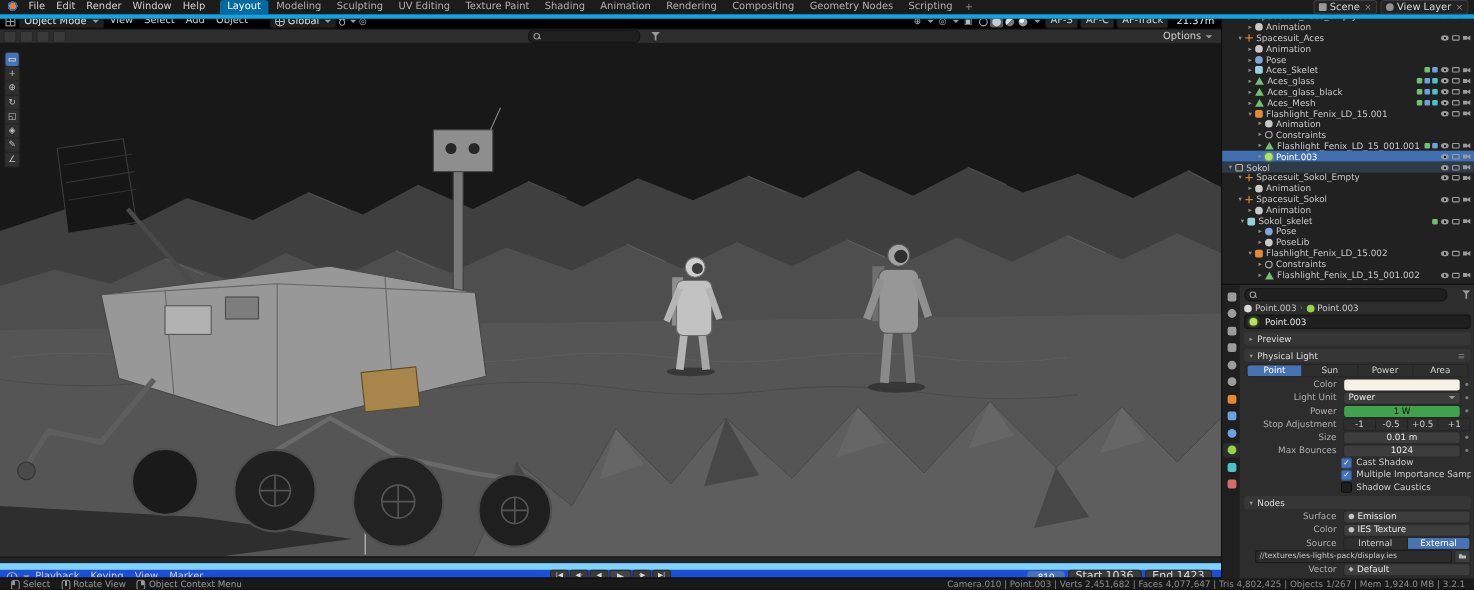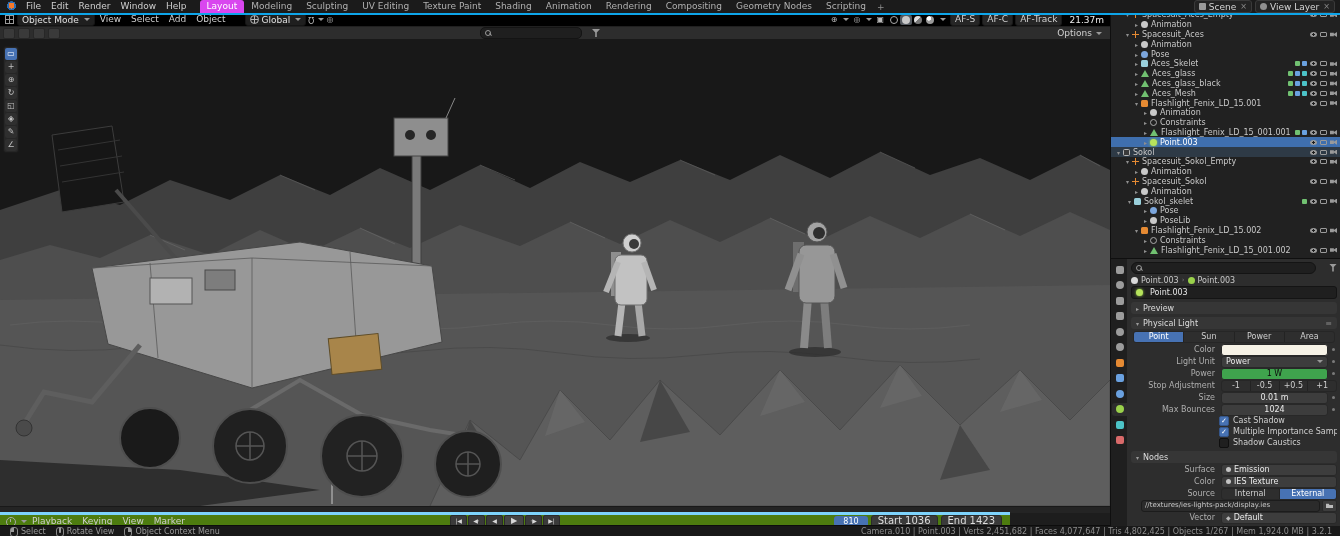--- a/index.html
+++ b/index.html
@@ -5,27 +5,27 @@
   html,body{margin:0;padding:0;background:#0d0d0d;}
   #app{position:relative;width:1340px;height:536px;background:#1d1d1d;
        font-family:"DejaVu Sans","Liberation Sans",sans-serif;font-size:9px;color:#c3c3c3;
        overflow:hidden;user-select:none;}
   .hflex{display:flex;align-items:center;}
   .caret{width:0;height:0;border-left:3px solid transparent;border-right:3px solid transparent;
          border-top:3px solid #999;display:inline-block;margin-left:2px;}
 
   
   #topbar{position:absolute;left:0;top:0;width:1340px;height:13px;background:#1b1b1b;
-          display:flex;align-items:center;border-bottom:2px solid #0ea5e9;z-index:30;}
+          display:flex;align-items:center;border-bottom:4px solid #0ea5e9;z-index:30;}
   .blender-logo{width:11px;height:11px;margin:0 4px 0 6px;border-radius:50%;
      background:radial-gradient(circle at 50% 42%,#f5792a 0 3px,#2a6eb3 3px 4.5px,#1b1b1b 4.5px);}
   .menu-item{padding:0 5px;line-height:13px;color:#cfcfcf;white-space:nowrap;}
   #workspaces{margin-left:8px;}
   .ws-tab{padding:0 7px;line-height:13px;color:#b0b0b0;white-space:nowrap;}
-  .ws-tab.active{background:#d946ef;color:#fff;border-radius:3px 3px 0 0;}
+  .ws-tab.active{background:#0369a1;color:#fff;border-radius:3px 3px 0 0;}
   .ws-add{color:#8f8f8f;padding:0 4px;}
   .top-right{margin-left:auto;display:flex;align-items:center;gap:3px;padding-right:5px;}
   .selector{display:flex;align-items:center;gap:3px;background:#232323;border:1px solid #3a3a3a;
             border-radius:3px;height:11px;padding:0 4px;color:#d5d5d5;}
   .sel-ic{width:7px;height:7px;background:#9a9a9a;border-radius:1px;}
   .sel-ic.layer{border-radius:50%;background:#8f8f8f;}
   .xbtn{color:#8a8a8a;font-size:8px;margin-left:1px;}
 
   
   #vp-header{position:absolute;left:0;top:13px;width:1110px;height:13px;background:#000000;
@@ -67,22 +67,22 @@
   
   #viewport{position:absolute;left:0;top:40px;width:1110px;height:466px;background:#161616;}
   #vp-toolbar{position:absolute;left:3px;top:46px;display:flex;flex-direction:column;gap:1px;z-index:5;
               background:rgba(40,40,40,.9);border:1px solid #1b1b1b;border-radius:3px;padding:1px;}
   .tool-btn{width:12px;height:12px;background:#2f2f2f;border-radius:2px;color:#c2c2c2;font-size:8px;
             line-height:12px;text-align:center;}
   .tool-btn.active{background:#4772b3;color:#fff;}
 
   
   #tl-strip{position:absolute;left:0;top:506px;width:1110px;height:6px;background:#242424;border-top:1px solid #191919;}
-  #tl-header{position:absolute;left:0;top:512px;width:1010px;height:13px;background:#4d7c0f;
-             border-top:3px solid #7dd3fc;display:flex;align-items:center;}
+  #tl-header{position:absolute;left:0;top:512px;width:1110px;height:13px;background:#1d4ed8;
+             border-top:6px solid #7dd3fc;display:flex;align-items:center;}
   .clock{width:8px;height:8px;border:1px solid #aaa;border-radius:50%;margin:0 3px 0 6px;position:relative;flex:none;}
   .clock::after{content:"";position:absolute;left:3px;top:1px;width:1px;height:3px;background:#aaa;}
   #transport{position:absolute;left:50%;transform:translateX(-50%);display:flex;align-items:center;gap:1px;}
   .tp-btn{min-width:13px;height:11px;background:#3a3a3a;border:1px solid #2a2a2a;border-radius:2px;
           color:#d8d8d8;font-size:6px;line-height:10px;text-align:center;padding:0 1px;white-space:nowrap;}
   .tp-btn.play{font-size:8px;min-width:16px;background:#454545;}
   #tl-right{margin-left:auto;display:flex;align-items:center;gap:3px;padding-right:8px;}
   .frame-field{background:#4772b3;color:#fff;border-radius:3px;height:11px;line-height:11px;padding:0 9px;font-size:8px;}
   .range-field{background:#3a3a3a;border:1px solid #2a2a2a;color:#ddd;border-radius:3px;height:11px;
                line-height:10px;padding:0 6px;font-size:10px;display:flex;gap:3px;}

